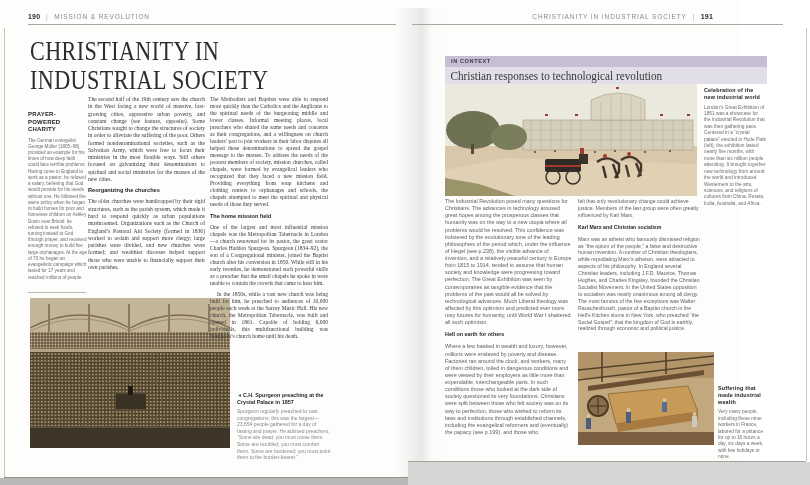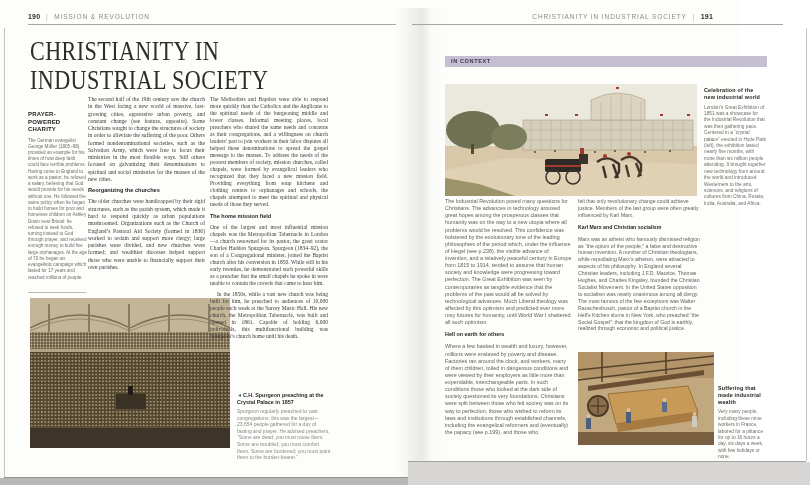--- a/index.html
+++ b/index.html
@@ -148,20 +148,23 @@
   <div class="abs runhead" style="right:27px;text-align:right;">
     <span>CHRISTIANITY IN INDUSTRIAL SOCIETY</span>
     <span class="dv">|</span>
     <span class="pn">191</span>
   </div>
   <div class="abs hrule" style="left:412px;top:24px;width:371px;"></div>
 
   <div class="abs ctx-bar">
     <div class="ctx-label">IN CONTEXT</div>
   </div>
+  <div class="abs ctx-strip">
+    <h2 class="ctx-title">Christian responses to technological revolution</h2>
+  </div>
 
   <div class="abs" style="left:445px;top:84px;width:252px;height:112px;">
     <svg width="252" height="112" viewBox="0 0 252 112">
       <rect width="252" height="112" fill="#ebe8de"></rect>
       <rect y="62" width="252" height="50" fill="#d9c7aa"></rect>
       <rect x="78" y="36" width="170" height="30" fill="#d4ceba" stroke="#a79d83" stroke-width="0.6"></rect>
       <path d="M146,36 V16 Q173,2 200,16 V36 Z" fill="#dad4c1" stroke="#a79d83" stroke-width="0.6"></path>
       <g stroke="#b4ab92" stroke-width="0.5">
         <line x1="86" y1="36" x2="86" y2="66"></line>
           <line x1="96" y1="36" x2="96" y2="66"></line>

